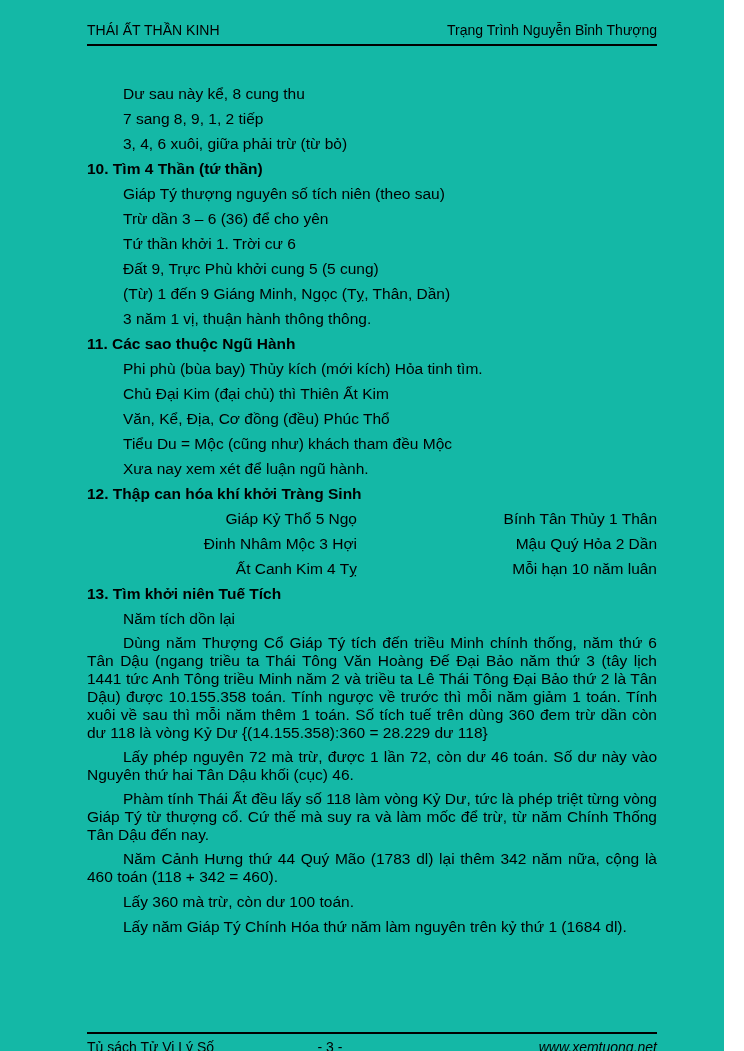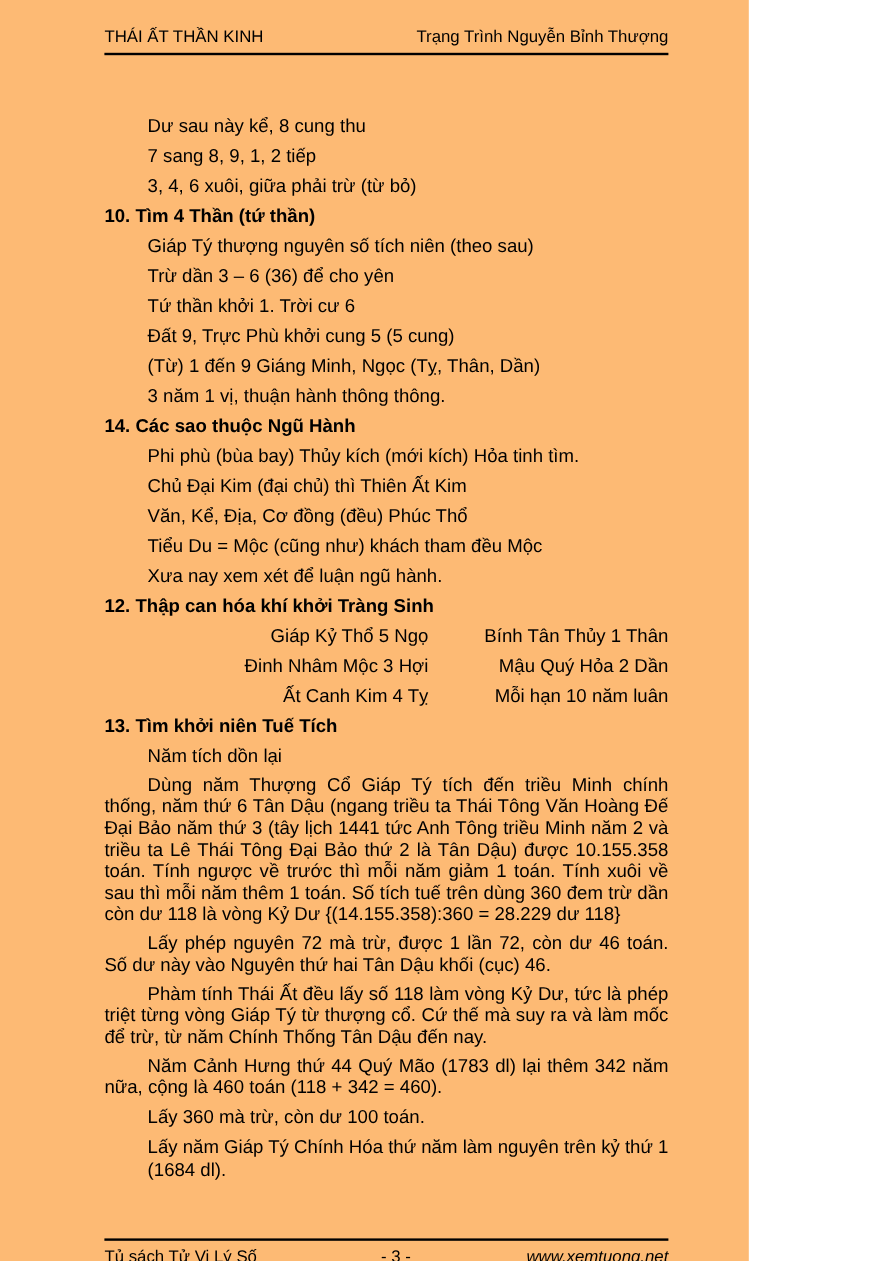--- a/index.html
+++ b/index.html
@@ -1,20 +1,20 @@
 <!DOCTYPE html>
 <html><head>
 <meta charset="utf-8">
 <style>
   html, body { margin: 0; padding: 0; background: #ffffff; }
   .page {
     position: relative;
-    width: 624px;
+    width: 724px;
     height: 1051px;
-    background: #fdba74;
+    background: #14b8a6;
     color: #000000;
     font-family: "Liberation Sans", sans-serif;
     font-size: 15.5px;
     overflow: hidden;
   }
   
   .header {
     position: absolute;
     top: 0; left: 87px; right: 67px;
     padding-top: 22px;
@@ -23,21 +23,21 @@
     display: flex;
     justify-content: space-between;
     align-items: baseline;
     font-size: 14px;
     padding-bottom: 6px;
     border-bottom: 2px solid #000000;
   }
   
   .doc-body {
     position: absolute;
-    top: 96px; left: 87px; right: 67px;
+    top: 84px; left: 87px; right: 67px;
   }
   .verse   { margin: 0 0 6px 36px; line-height: 19px; }
   .heading { font-weight: bold; margin: 0 0 6px 0; line-height: 19px; }
   .cols    { display: flex; margin: 0 0 6px 36px; line-height: 19px; text-align: right; }
   .cols .c1 { width: 234px; flex: 0 0 auto; }
   .cols .c2 { flex: 1; }
   .para {
     text-indent: 36px;
     text-align: justify;
     line-height: 18px;
@@ -73,21 +73,21 @@
       <div class="verse">Dư sau này kể, 8 cung thu</div>
       <div class="verse">7 sang 8, 9, 1, 2 tiếp</div>
       <div class="verse">3, 4, 6 xuôi, giữa phải trừ (từ bỏ)</div>
       <div class="heading">10. Tìm 4 Thần (tứ thần)</div>
       <div class="verse">Giáp Tý thượng nguyên số tích niên (theo sau)</div>
       <div class="verse">Trừ dần 3 – 6 (36) để cho yên</div>
       <div class="verse">Tứ thần khởi 1. Trời cư 6</div>
       <div class="verse">Đất 9, Trực Phù khởi cung 5 (5 cung)</div>
       <div class="verse">(Từ) 1 đến 9 Giáng Minh, Ngọc (Tỵ, Thân, Dần)</div>
       <div class="verse">3 năm 1 vị, thuận hành thông thông.</div>
-      <div class="heading">14. Các sao thuộc Ngũ Hành</div>
+      <div class="heading">11. Các sao thuộc Ngũ Hành</div>
       <div class="verse">Phi phù (bùa bay) Thủy kích (mới kích) Hỏa tinh tìm.</div>
       <div class="verse">Chủ Đại Kim (đại chủ) thì Thiên Ất Kim</div>
       <div class="verse">Văn, Kể, Địa, Cơ đồng (đều) Phúc Thổ</div>
       <div class="verse">Tiểu Du = Mộc (cũng như) khách tham đều Mộc</div>
       <div class="verse">Xưa nay xem xét để luận ngũ hành.</div>
       <div class="heading">12. Thập can hóa khí khởi Tràng Sinh</div>
       <div class="cols">
         <span class="c1">Giáp Kỷ Thổ 5 Ngọ</span>
         <span class="c2">Bính Tân Thủy 1 Thân</span>
       </div>

